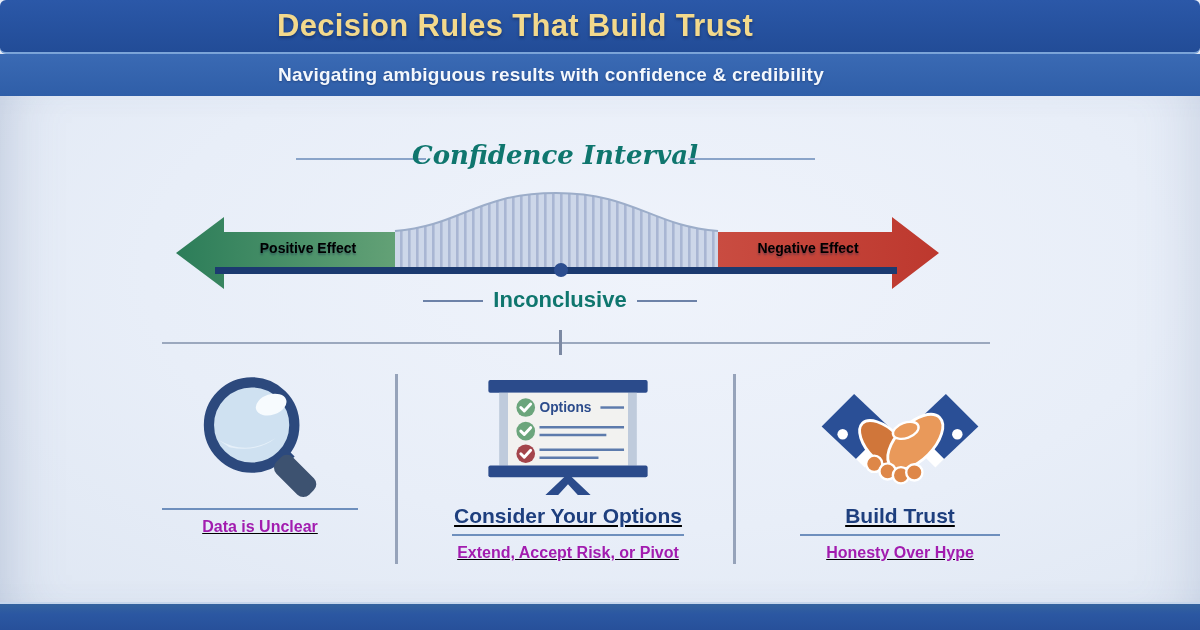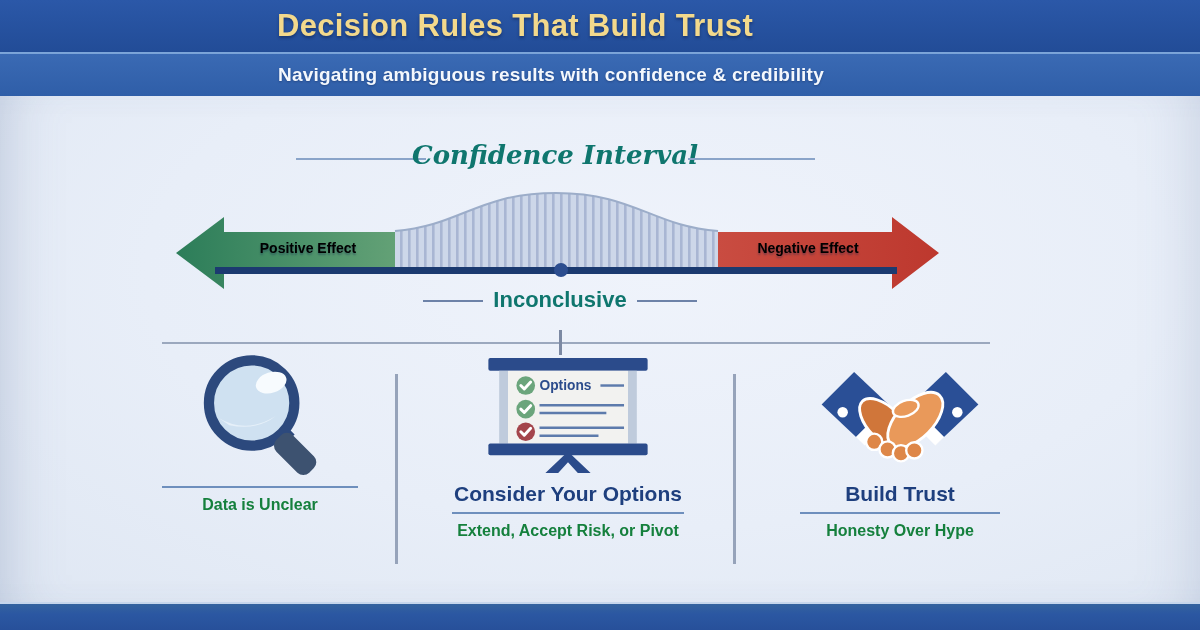--- a/index.html
+++ b/index.html
@@ -6,21 +6,21 @@
   body{
     width:1200px;height:630px;position:relative;overflow:hidden;
     font-family:"Liberation Sans",sans-serif;
     background:#e8eef8;
   }
   
   .header-top{
     position:absolute;left:0;top:0;width:1200px;height:52px;
     background:linear-gradient(180deg,#2b58a8 0%,#224c97 100%);
     border-bottom:2px solid #7ea7db;
-    display:flex;align-items:center;justify-content:center;
+    display:flex;align-items:center;justify-content:center;border-radius:6px;
   }
   .main-title{
     color:#f3d98c;font-size:31px;font-weight:bold;letter-spacing:.3px;
     transform:translateX(-85px);
     text-shadow:0 2px 3px rgba(10,25,60,.45);
     white-space:nowrap;
   }
   .header-sub{
     position:absolute;left:0;top:54px;width:1200px;height:42px;
     background:linear-gradient(180deg,#3a6ab4 0%,#2f5ea8 100%);
@@ -65,35 +65,35 @@
   .inc-line{position:absolute;top:300px;height:2px;background:#6d82a8;}
   .inc-line.left{left:423px;width:60px;}
   .inc-line.right{left:637px;width:60px;}
   
   .divider-h{position:absolute;left:162px;top:342px;width:828px;height:2px;background:#9ba8be;}
   .divider-tick{position:absolute;left:559px;top:330px;width:3px;height:25px;background:#7c89a3;}
   
   .v-div{position:absolute;top:374px;height:190px;width:3px;background:#96a3ba;}
   .v-div.one{left:395px;}
   .v-div.two{left:733px;}
-  .card{position:absolute;top:352px;display:flex;flex-direction:column;align-items:center;}
+  .card{position:absolute;top:374px;display:flex;flex-direction:column;align-items:center;text-decoration:underline;}
   .card.c0{left:130px;width:260px;}
   .card.c1{left:440px;width:256px;}
   .card.c2{left:770px;width:260px;}
   .icon-box{height:128px;display:flex;align-items:center;justify-content:center;}
   .card-title{
     margin-top:2px;color:#1e3f7e;font-size:21px;font-weight:bold;
     text-align:center;white-space:nowrap;
   }
   .card-rule{height:2px;background:#6e8fbd;margin-top:6px;}
   .c0 .card-rule{width:196px;}
   .c1 .card-rule{width:232px;}
   .c2 .card-rule{width:200px;}
   .card-sub{
-    margin-top:8px;color:#15803d;font-size:16px;font-weight:bold;
+    margin-top:8px;color:#a21caf;font-size:16px;font-weight:bold;
     text-align:center;white-space:nowrap;
   }
   
   .footer{
     position:absolute;left:0;top:602px;width:1200px;height:28px;
     background:linear-gradient(180deg,#34639f 0%,#2b57a2 40%,#27509a 100%);
     border-top:2px solid #c6d6ec;box-sizing:border-box;
   }
 </style>
 </head>

